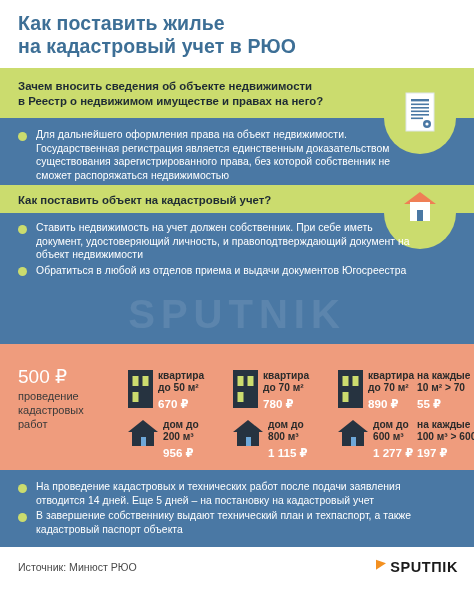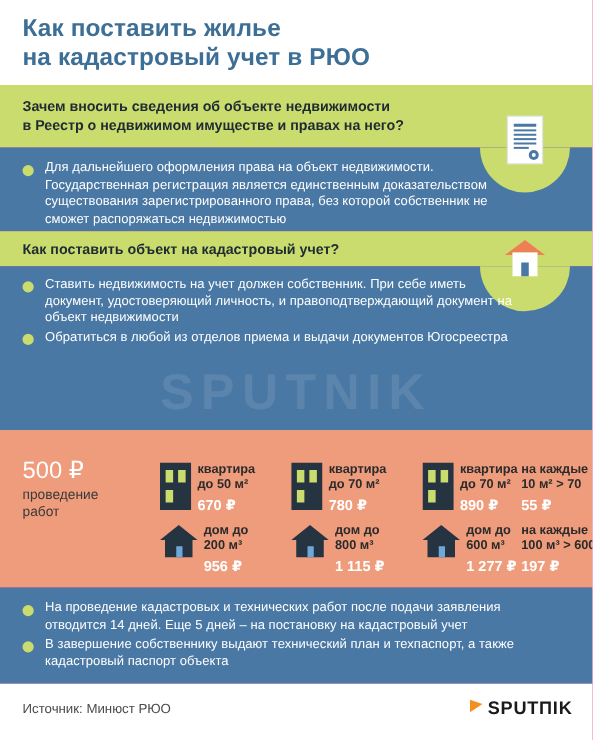--- a/index.html
+++ b/index.html
@@ -226,20 +226,21 @@
       </div>
     </div>
   </div>
 
   <div class="band-orange" style="top:344px;height:126px;">
 
     <div class="price-left" style="top:22px;">
       <div class="big">500 ₽</div>
       <div class="sub">
         <span>проведение</span>
+        <span>кадастровых</span>
         <span>работ</span>
       </div>
     </div>
 
 
     <div class="price-grid" style="left:128px;top:26px;width:346px;">
 
       <div class="price-row">
 
         <div class="price-cell" style="left:0px;">

